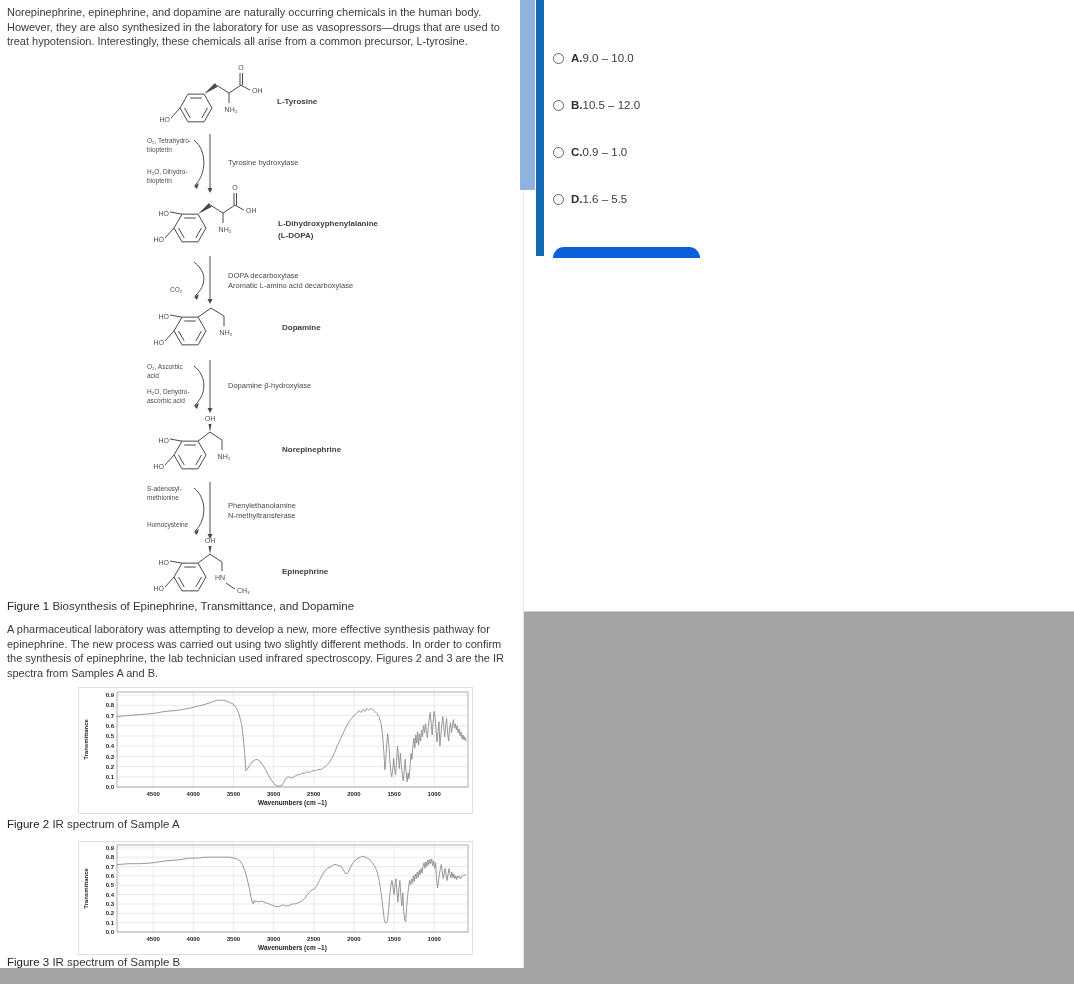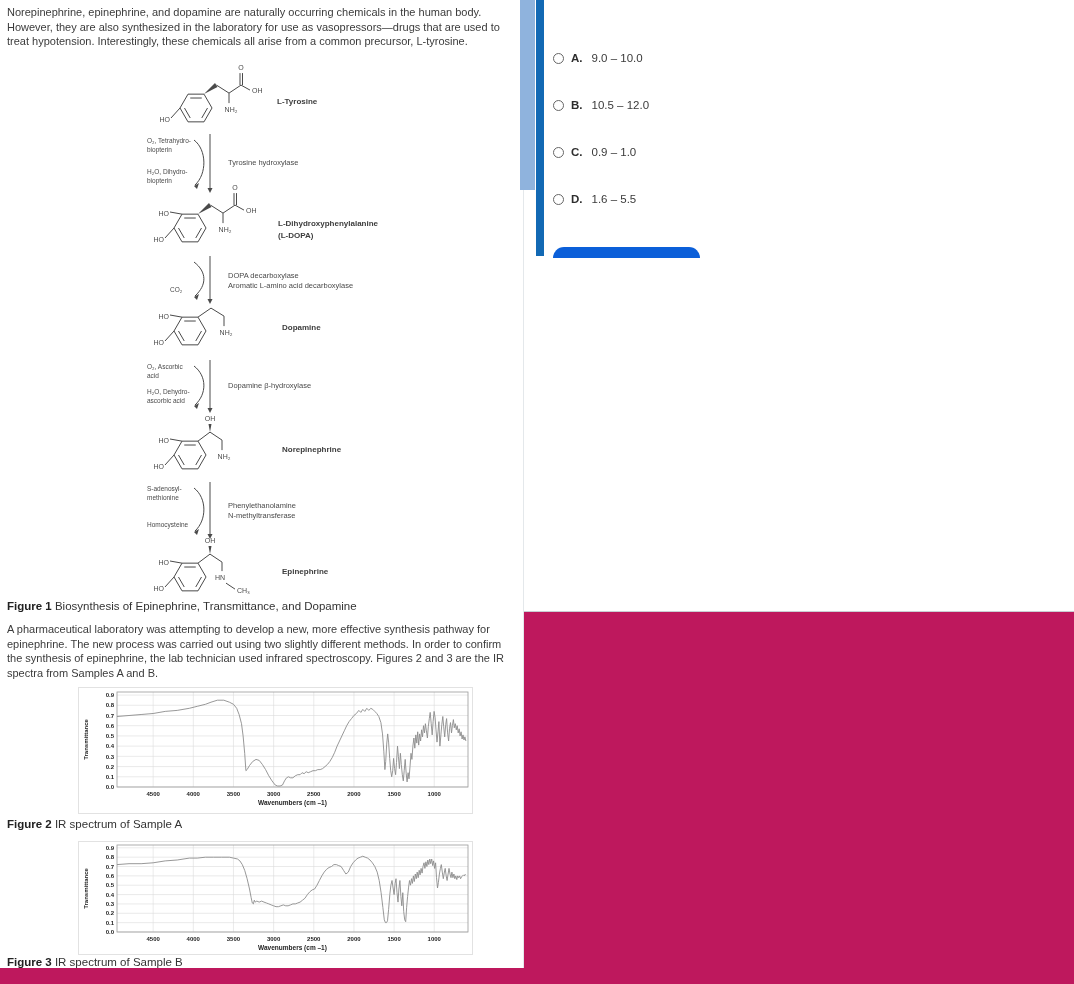--- a/index.html
+++ b/index.html
@@ -1,48 +1,48 @@
 <!DOCTYPE html>
 <html><head>
 <meta charset="utf-8">
 <style>
   * { margin:0; padding:0; box-sizing:border-box; }
   html,body { background:#f7f8f9; }
   body { font-family:"Liberation Sans", sans-serif; color:#383838; }
-  .page { position:relative; width:1074px; height:984px; background:#be185d; overflow:hidden; }
+  .page { position:relative; width:1074px; height:984px; background:#a3a3a3; overflow:hidden; }
 
   
   .passage { position:absolute; left:0; top:0; width:524px; height:968px;
              background:#ffffff; border-right:1px solid #e4e8eb; }
   .passage p { position:absolute; font-size:11px; line-height:14.6px; color:#3b3b3b; }
   .p1 { left:7px; top:5px;  width:506px; }
   .p2 { left:7px; top:622px; width:508px; }
   .cap { position:absolute; left:7px; font-size:11.5px; color:#333; }
-  .cap b { font-weight:bold; color:#222; }
+  .cap b { font-weight:normal; color:#222; }
   #fig1 { position:absolute; left:0; top:62px; }
   .figbox { position:absolute; background:#fff; border:1px solid #e2e2e2; }
   .figbox2 { left:78px; top:687px; width:395px; height:127px; }
   .figbox3 { left:78px; top:841px; width:395px; height:114px; }
   .chart text { font-weight:bold; fill:#222; }
 
   
   .scroll-thumb { position:absolute; left:520px; top:0; width:15px; height:190px;
                   background:#8fb3dd; z-index:4; }
 
   
   .qpanel { position:absolute; left:524px; top:0; width:550px; height:612px;
             background:#ffffff; border-bottom:1px solid #c9ced3; }
   .accent { position:absolute; left:12px; top:0; width:8px; height:256px; background:#1269b4; }
   .qtext { position:absolute; left:33px; top:6px; width:513px;
            font-size:11.5px; line-height:15px; color:#3a3a3a; }
   .opt { position:absolute; left:29px; display:flex; align-items:center; cursor:pointer; }
   .radio { width:11px; height:11px; border:1px solid #666; border-radius:50%;
            background:#fff; flex:0 0 auto; }
   .letter { font-size:11.5px; font-weight:bold; color:#2e2e2e; margin-left:7px; }
-  .val { font-size:11.5px; color:#3a3a3a; margin-left:9px; }
+  .val { font-size:11.5px; color:#3a3a3a; }
   .action-btn { position:absolute; left:29px; top:247px; width:147px; height:11px;
                 background:#0b5fd9; border-radius:16px 16px 0 0; cursor:pointer; }
 </style>
 </head>
 <body>
 
 <div class="page">
 
   <section class="passage">
     <p class="p1">Norepinephrine, epinephrine, and dopamine are naturally occurring chemicals in the human body. However, they are also synthesized in the laboratory for use as vasopressors—drugs that are used to treat hypotension. Interestingly, these chemicals all arise from a common precursor, L-tyrosine.</p>

